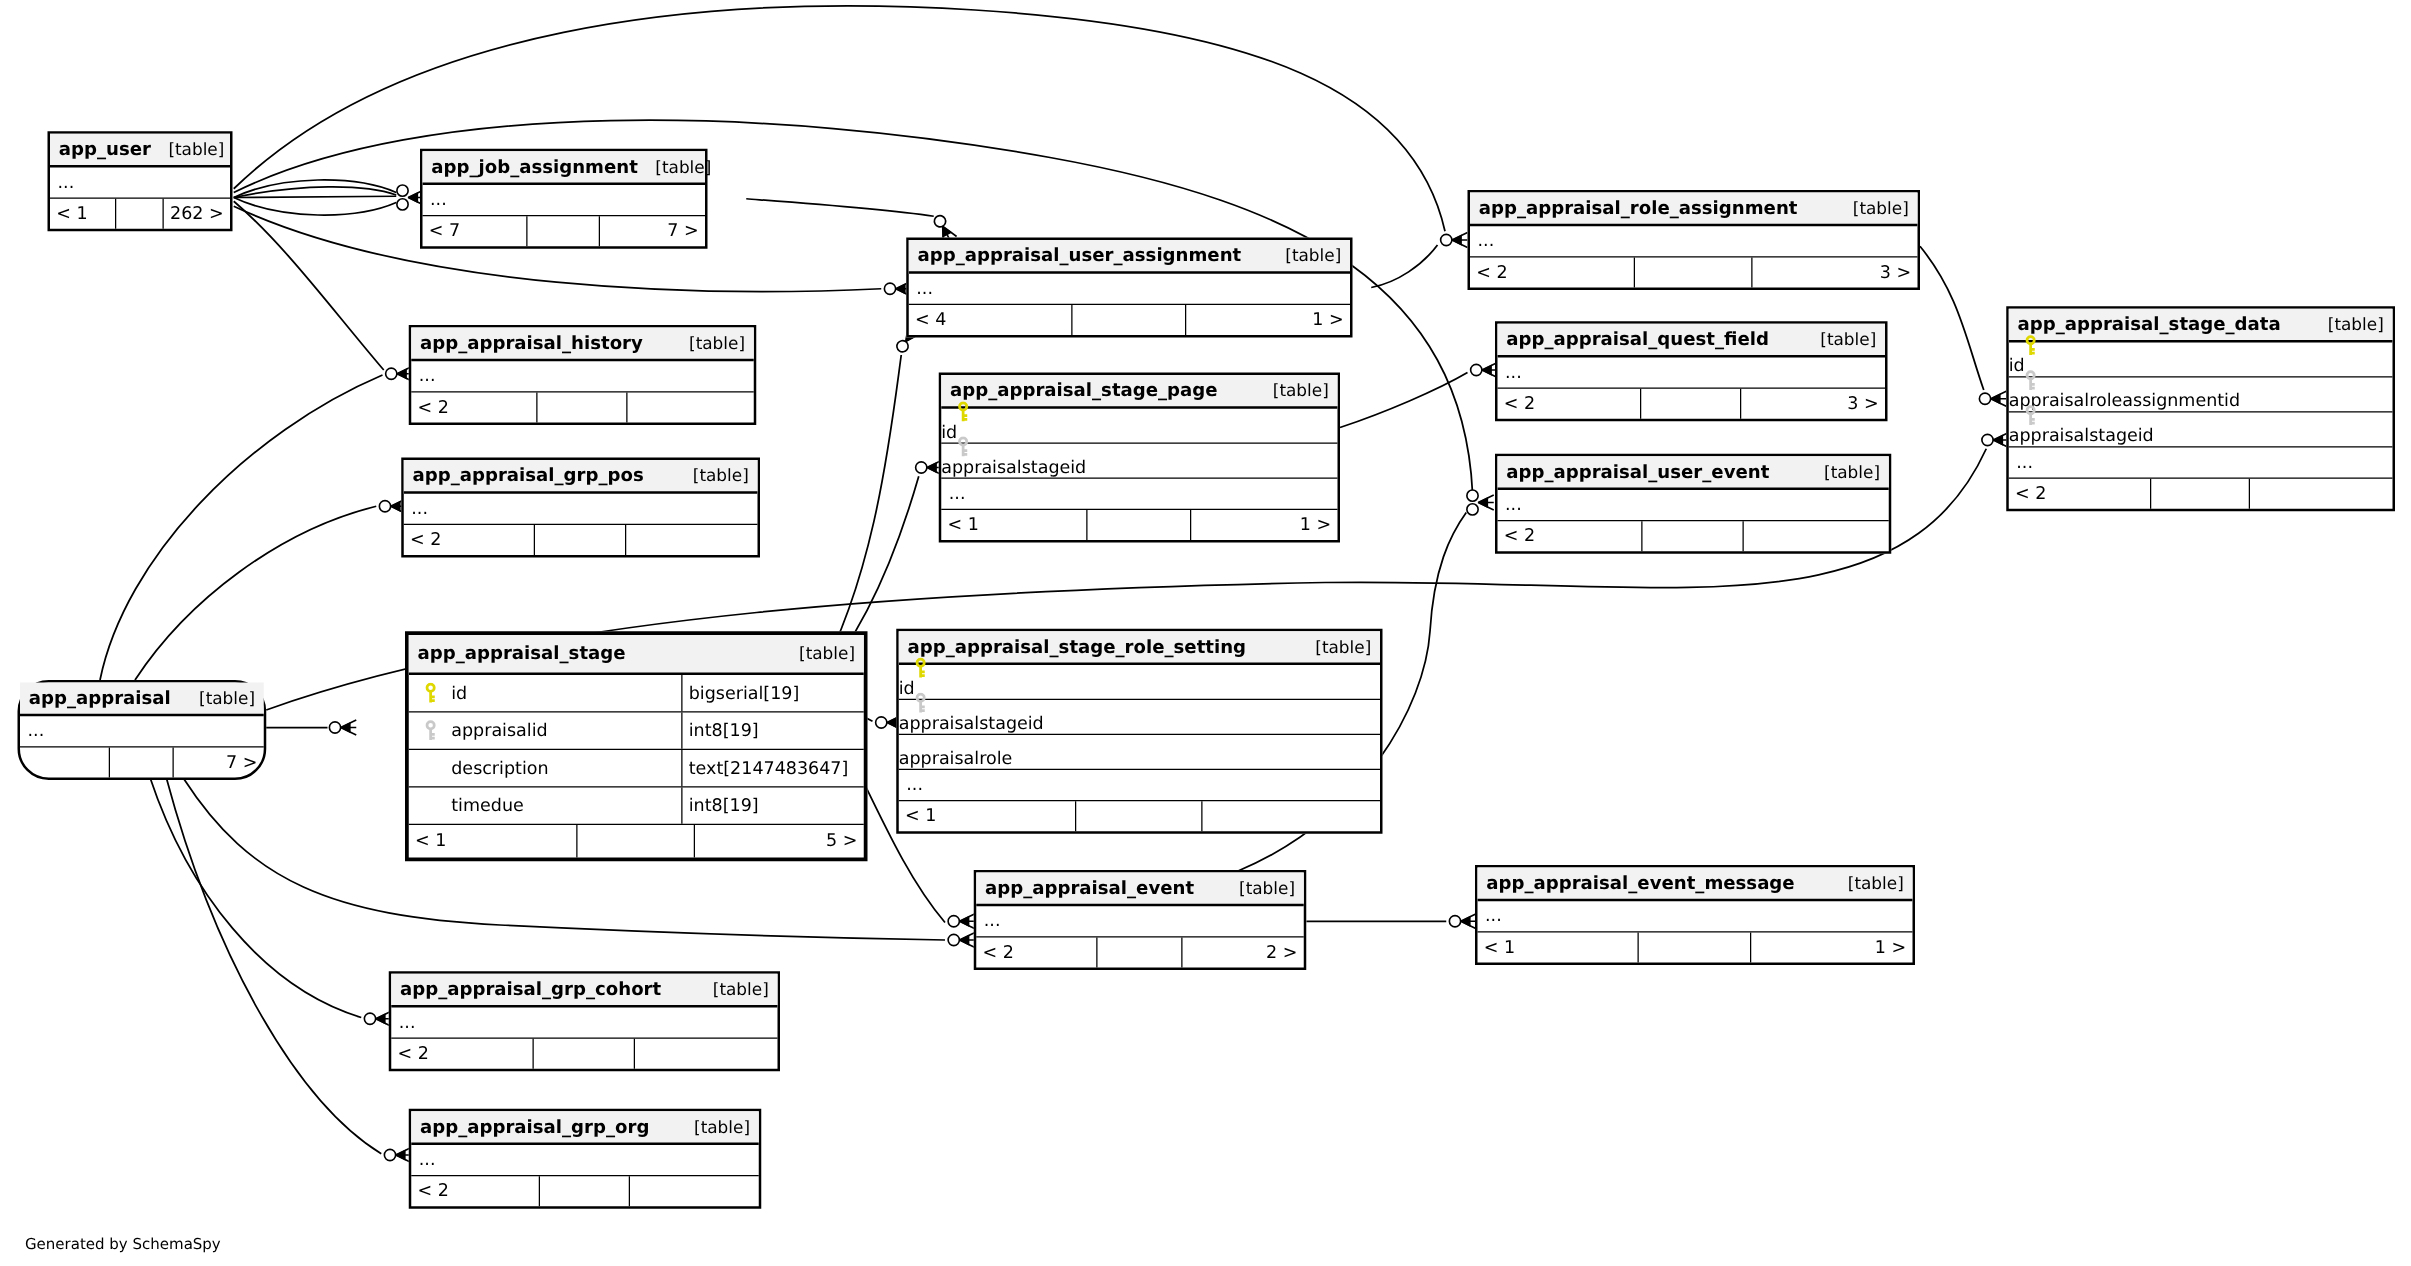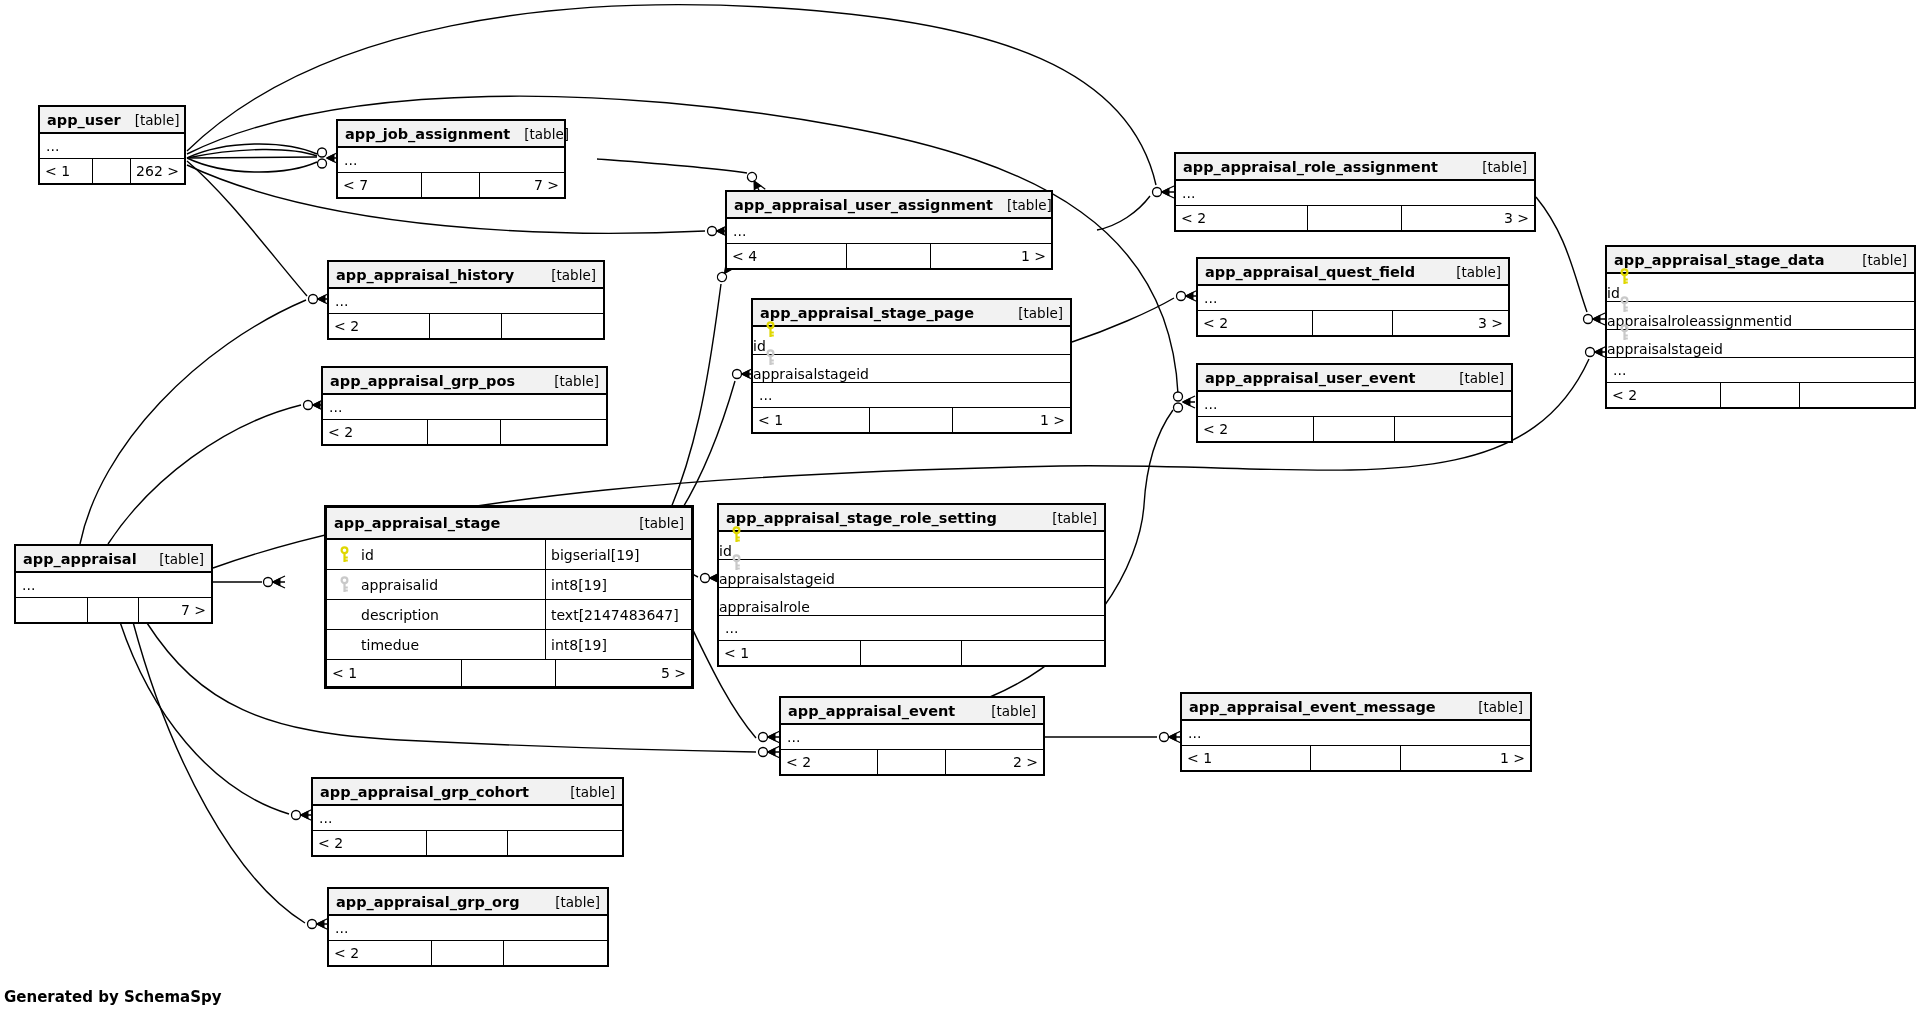--- a/index.html
+++ b/index.html
@@ -19,21 +19,21 @@
   .fname{white-space:nowrap;}
   .tbl.twocol .frow{padding:0;}
   .tbl.twocol .namecell{flex:1 1 auto;display:flex;align-items:center;height:100%;}
   .typecell{flex:0 0 146px;border-left:1px solid #000;height:100%;display:flex;align-items:center;
             padding-left:5px;box-sizing:border-box;white-space:nowrap;}
   .ell{height:25px;display:flex;align-items:center;padding-left:6px;border-bottom:1px solid #000;box-sizing:border-box;}
   .ftr{display:grid;grid-template-columns:37% 26% 37%;height:24px;box-sizing:border-box;}
   .tbl.main .ftr{height:26px;}
   .ftr .c{display:flex;align-items:center;padding:0 5px;border-right:1px solid #000;box-sizing:border-box;white-space:nowrap;}
   .ftr .c:last-child{border-right:none;justify-content:flex-end;}
-  #credit{position:absolute;left:4px;top:988px;font-size:15px;z-index:2;font-weight:bold;}
+  #credit{position:absolute;left:20px;top:988px;font-size:12px;z-index:2;}
 </style>
 </head>
 <body>
 
 <svg id="edges" width="1929" height="1013" viewBox="0 0 1929 1013">
     <path d="M187,158 C225,140 285,140 317,154" fill="none" stroke="#000000" stroke-width="1.4"></path>
     <path d="M187,158 L317,157" fill="none" stroke="#000000" stroke-width="1.4"></path>
     <path d="M187,158 C225,176 285,176 317,162" fill="none" stroke="#000000" stroke-width="1.4"></path>
     <path d="M187,158 C240,147 292,147 317,156" fill="none" stroke="#000000" stroke-width="1.4"></path>
     <path d="M187,151 C320,22 560,-6 780,8 C1000,22 1130,70 1156,185" fill="none" stroke="#000000" stroke-width="1.4"></path>
@@ -174,21 +174,21 @@
         <span class="nm">app_job_assignment</span>
         <span class="tag">[table]</span>
       </div>
       <div class="ell">...</div>
       <div class="ftr">
         <div class="c">&lt; 7</div>
         <div class="c"></div>
         <div class="c">7 &gt;</div>
       </div>
     </div>
-    <div class="tbl" style="left: 725px; top: 190px; width: 328px;">
+    <div class="tbl" style="left: 725px; top: 190px; width: 357px;">
       <div class="hdr">
         <span class="nm">app_appraisal_user_assignment</span>
         <span class="tag">[table]</span>
       </div>
       <div class="ell">...</div>
       <div class="ftr">
         <div class="c">&lt; 4</div>
         <div class="c"></div>
         <div class="c">1 &gt;</div>
       </div>
@@ -310,21 +310,21 @@
             </svg>
           </span><span class="fname">appraisalstageid</span></div>
       </div>
       <div class="ell">...</div>
       <div class="ftr">
         <div class="c">&lt; 1</div>
         <div class="c"></div>
         <div class="c">1 &gt;</div>
       </div>
     </div>
-    <div class="tbl" style="left: 14px; top: 544px; width: 199px;">
+    <div class="tbl" style="left: 14px; top: 544px; width: 199px; border-radius: 25px;">
       <div class="hdr">
         <span class="nm">app_appraisal</span>
         <span class="tag">[table]</span>
       </div>
       <div class="ell">...</div>
       <div class="ftr">
         <div class="c"></div>
         <div class="c"></div>
         <div class="c">7 &gt;</div>
       </div>

